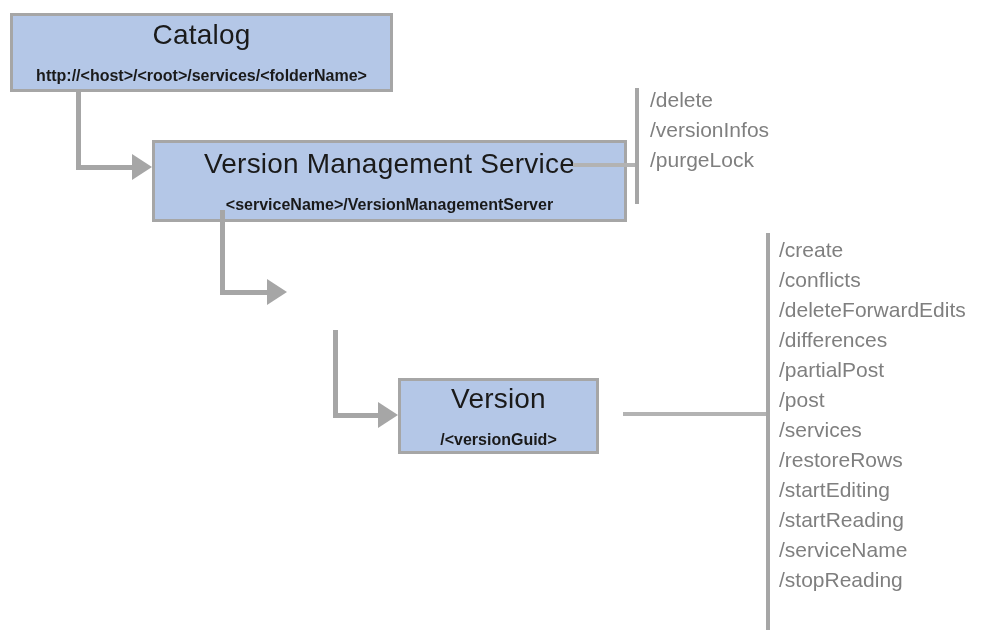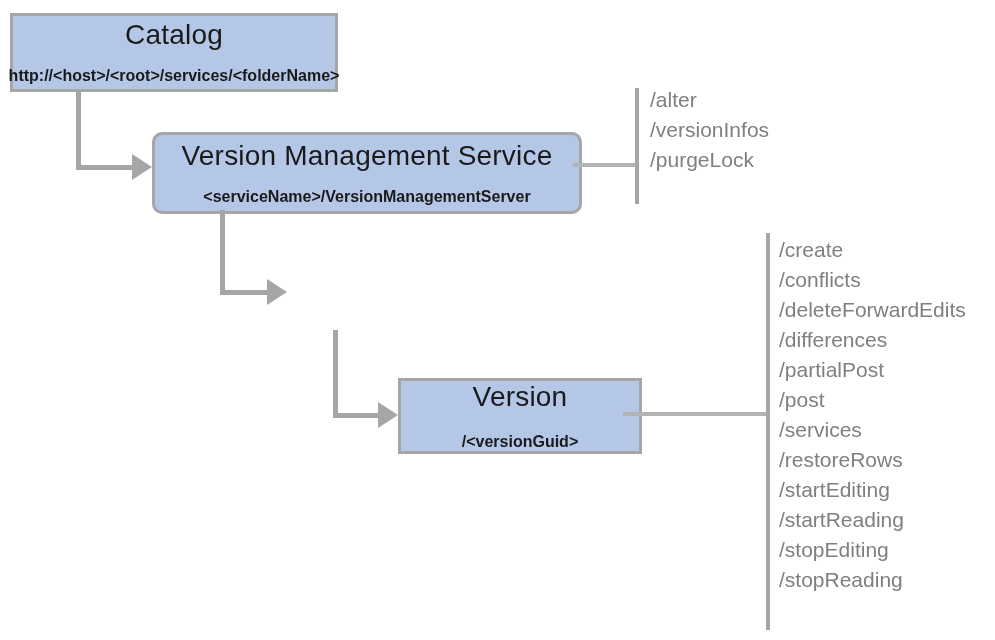--- a/index.html
+++ b/index.html
@@ -33,24 +33,24 @@
     white-space: nowrap;
   }
   .node .subtitle {
     font-size: 16px;
     font-weight: 700;
     color: #1a1a1a;
     margin-top: 16px;
     white-space: nowrap;
   }
 
-  #node-catalog  { left: 10px;  top: 13px;  width: 328px; height: 79px; }
-  #node-vms      { left: 152px; top: 132px; width: 430px; height: 82px; border-radius: 10px; }
+  #node-catalog  { left: 10px;  top: 13px;  width: 383px; height: 79px; }
+  #node-vms      { left: 152px; top: 140px; width: 475px; height: 82px; }
   #node-versions { left: 287px; top: 253px; width: 268px; height: 77px; }
-  #node-version  { left: 398px; top: 378px; width: 244px; height: 76px; justify-content: space-between; }
+  #node-version  { left: 398px; top: 378px; width: 201px; height: 76px; }
 
   
   .conn { position: absolute; background: #a6a6a6; }
   .arrow-right {
     position: absolute;
     width: 0; height: 0;
     border-top: 13px solid transparent;
     border-bottom: 13px solid transparent;
     border-left: 20px solid #a6a6a6;
   }
@@ -116,35 +116,35 @@
   <div class="conn" id="c2-h"></div>
   <div class="arrow-right" id="c2-a"></div>
 
   <div class="conn" id="c3-v"></div>
   <div class="conn" id="c3-h"></div>
   <div class="arrow-right" id="c3-a"></div>
 
   <div class="bracket-h" id="b1-h"></div>
   <div class="bracket-v" id="b1-v"></div>
   <div class="ops" id="ops-vms">
-      <div class="op">/alter</div>
+      <div class="op">/delete</div>
       <div class="op">/versionInfos</div>
       <div class="op">/purgeLock</div>
     </div>
 
   <div class="bracket-h" id="b2-h"></div>
   <div class="bracket-v" id="b2-v"></div>
   <div class="ops" id="ops-version">
       <div class="op">/create</div>
       <div class="op">/conflicts</div>
       <div class="op">/deleteForwardEdits</div>
       <div class="op">/differences</div>
       <div class="op">/partialPost</div>
       <div class="op">/post</div>
       <div class="op">/services</div>
       <div class="op">/restoreRows</div>
       <div class="op">/startEditing</div>
       <div class="op">/startReading</div>
-      <div class="op">/stopEditing</div>
+      <div class="op">/serviceName</div>
       <div class="op">/stopReading</div>
     </div>
 
 </div>
 
 </body></html>

